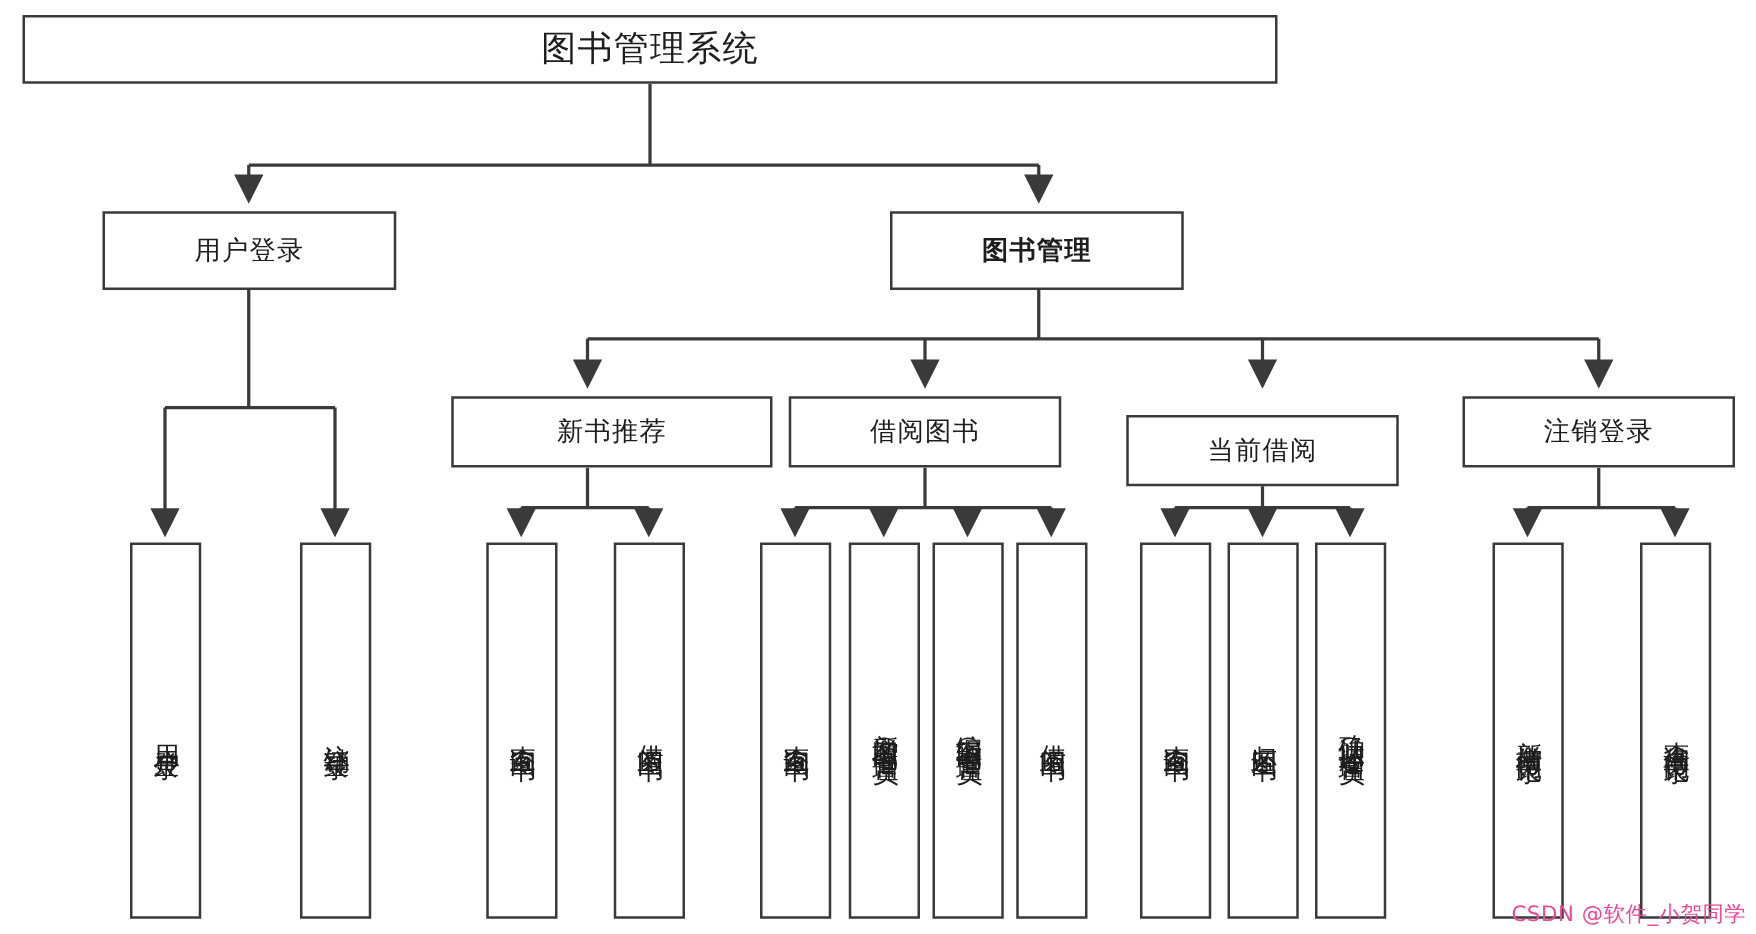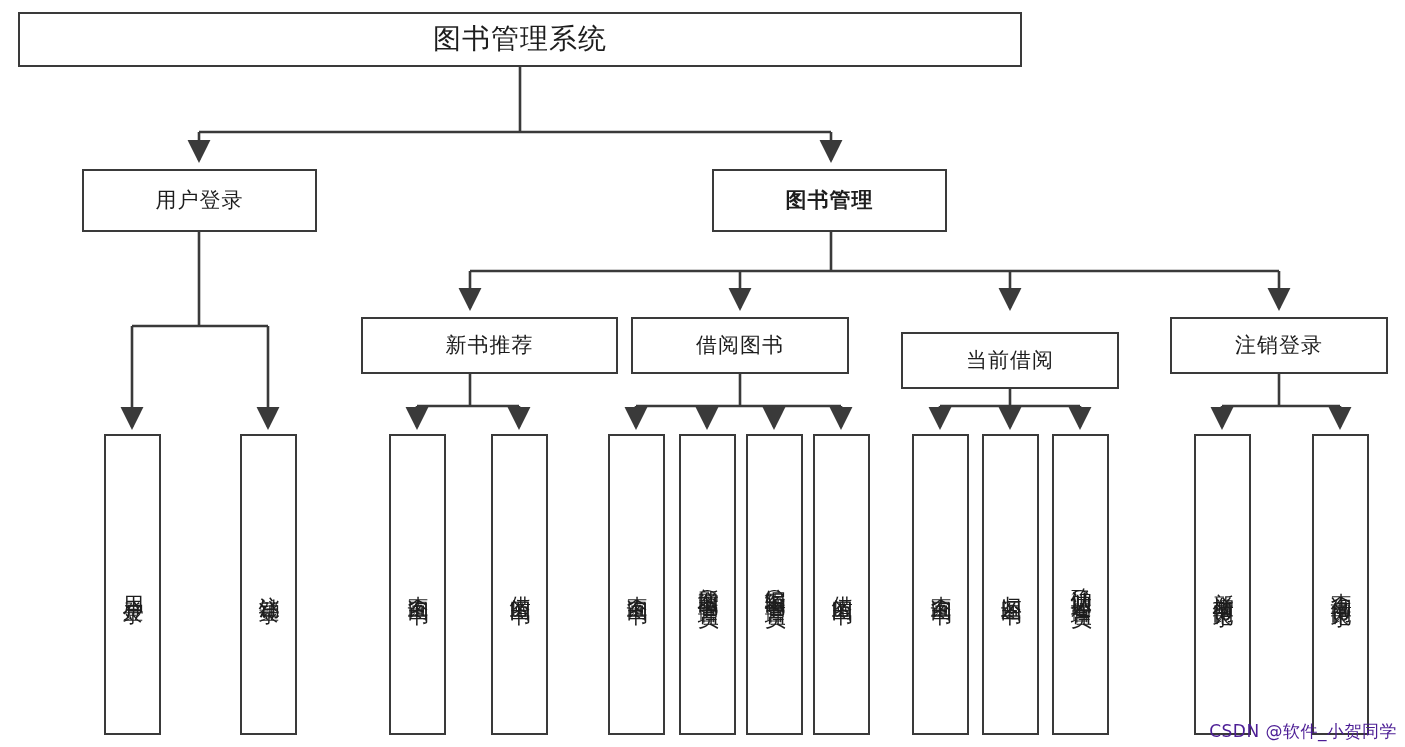--- a/index.html
+++ b/index.html
@@ -62,21 +62,21 @@
     height: 100%;
     display: flex;
     align-items: center;
     justify-content: center;
   }
   .watermark {
     position: absolute;
     right: 8px;
     bottom: 4px;
     font-size: 17px;
-    color: #4c1d95;
+    color: #ec4899;
     letter-spacing: 0.5px;
     white-space: nowrap;
   }
 </style>
 </head>
 <body>
 
 <div id="canvas">
 
   <svg id="connectors" viewBox="0 0 1405 747" xmlns="http://www.w3.org/2000/svg">

